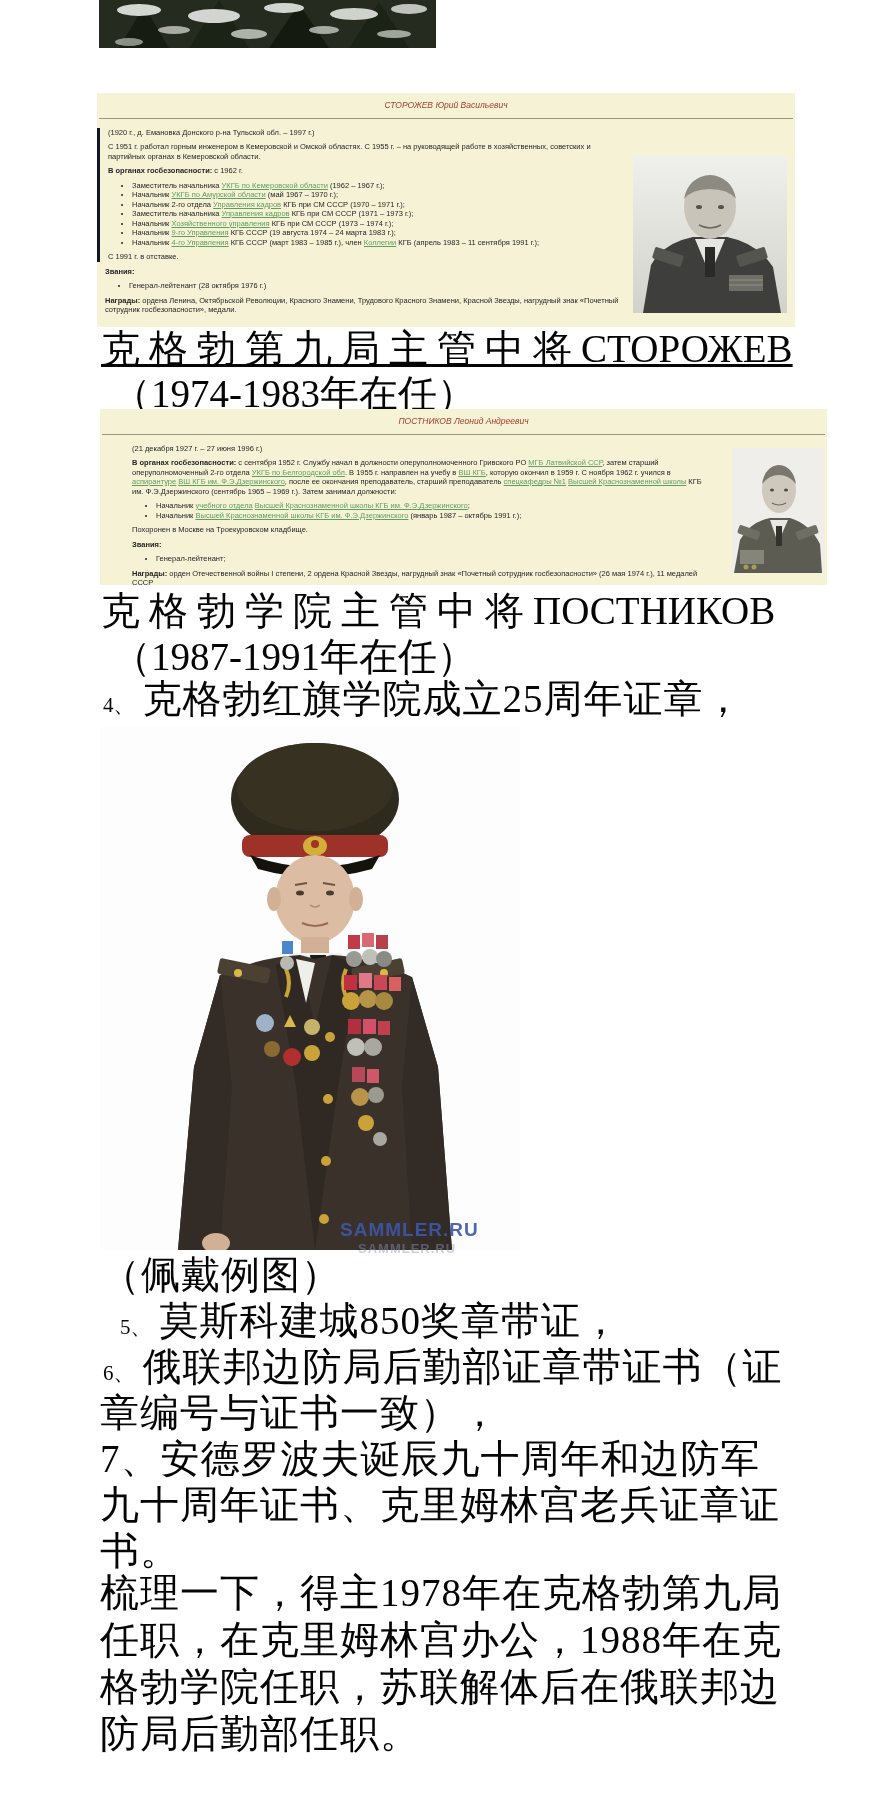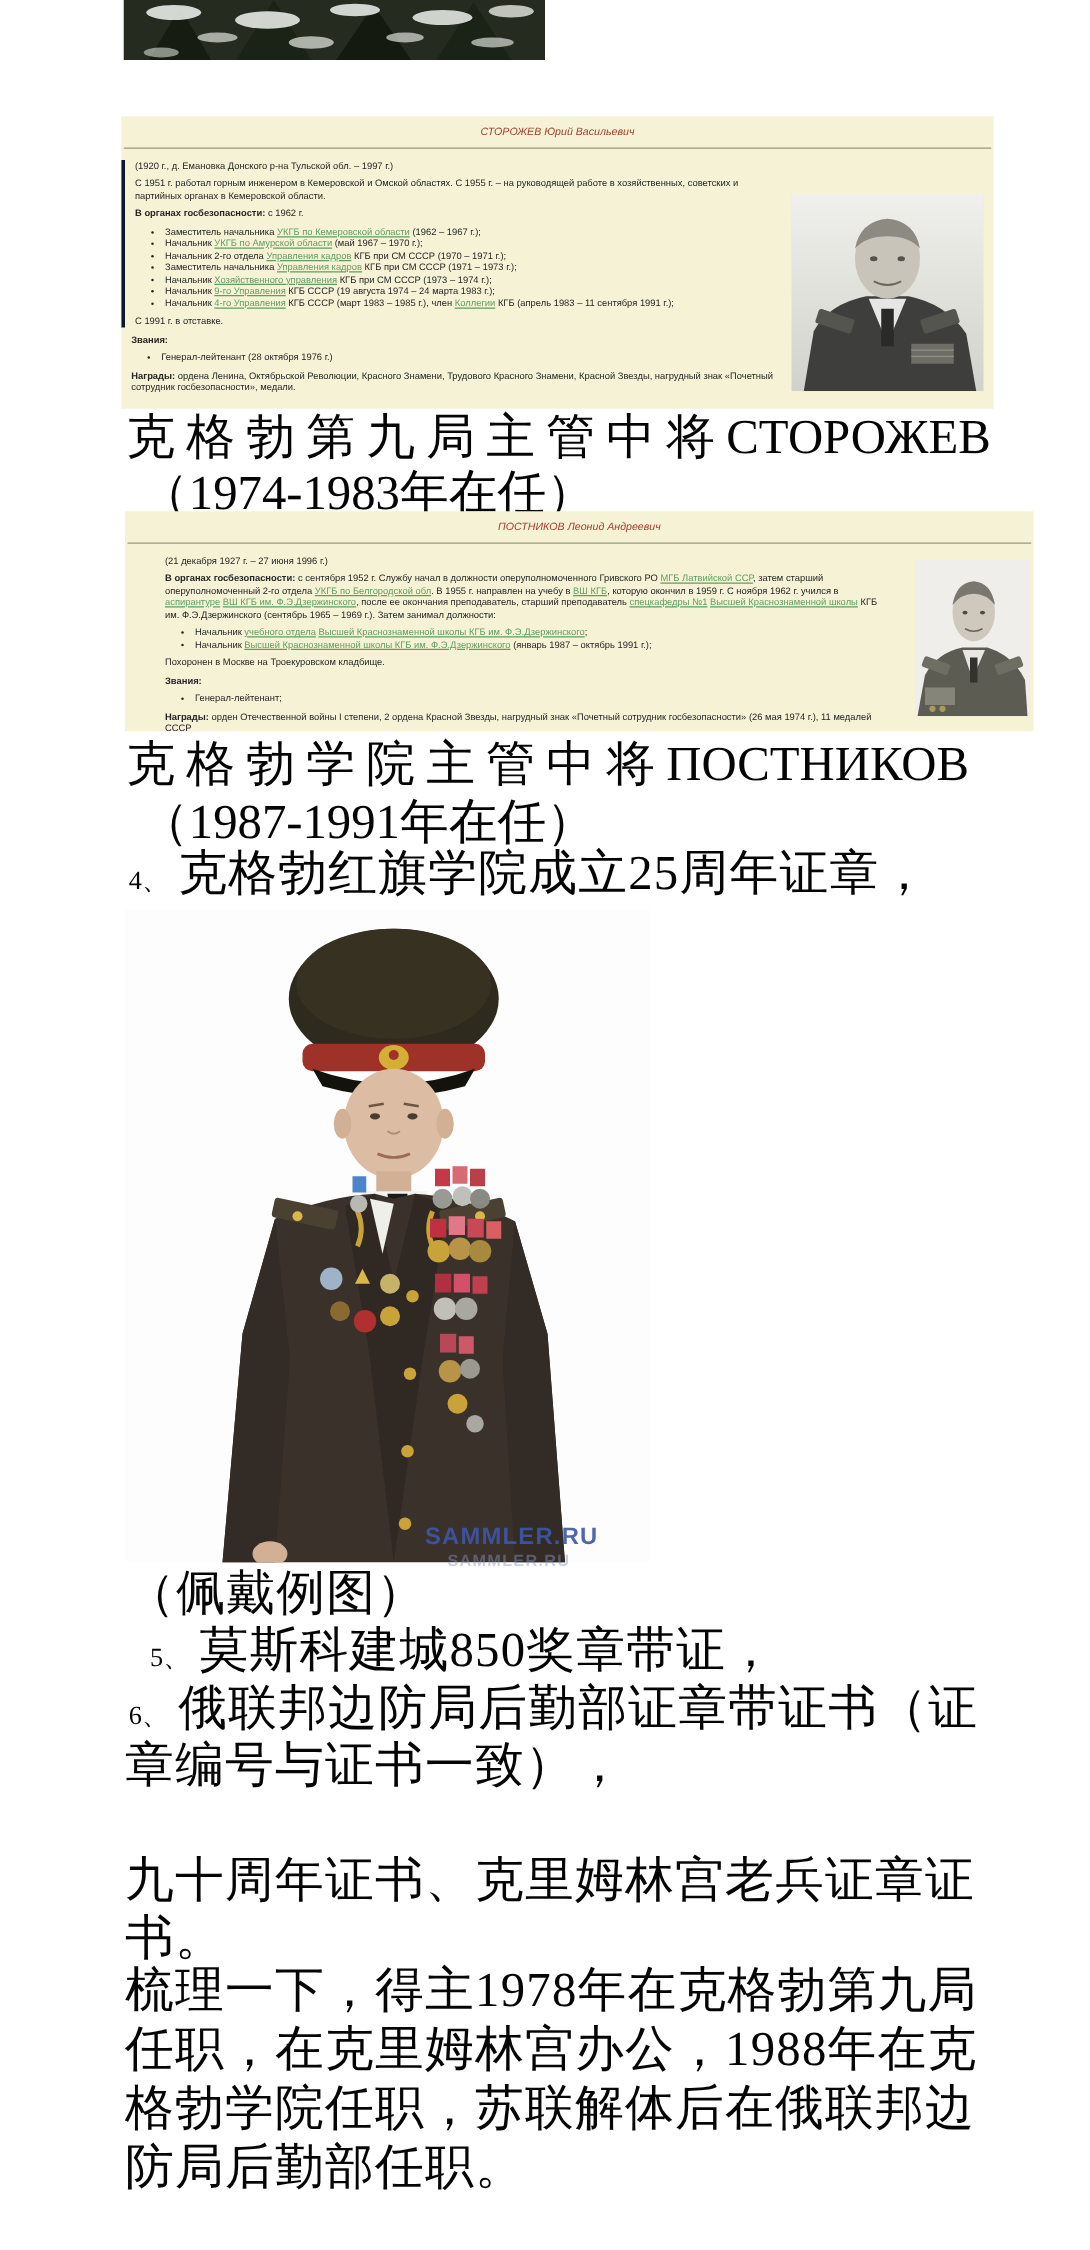--- a/index.html
+++ b/index.html
@@ -111,21 +111,21 @@
         <path d="M66 70 Q77 76 88 70" stroke="#6b665e" stroke-width="1.5" fill="none"></path>
         <rect x="20" y="96" width="30" height="12" rx="2" fill="#55554f" transform="rotate(18 35 102)"></rect>
         <rect x="104" y="96" width="30" height="12" rx="2" fill="#55554f" transform="rotate(-18 119 102)"></rect>
         <rect x="96" y="120" width="34" height="16" fill="#6e6e66"></rect>
         <line x1="96" y1="125" x2="130" y2="125" stroke="#8f8f85" stroke-width="1"></line>
         <line x1="96" y1="130" x2="130" y2="130" stroke="#8f8f85" stroke-width="1"></line>
       </svg>
     </div>
   </div>
 
-  <div class="abs cn cap" style="left:101px;top:322px;">
+  <div class="abs cn cap" style="left:101px;top:322px;text-decoration:underline;">
     <span class="sp">克格勃第九局主管中将</span><span class="ru">СТОРОЖЕВ</span>
   </div>
   <div class="abs cn cap" style="left:112px;top:367px;">（1974-1983年在任）</div>
 
   <div class="bio" style="left:100px;top:409px;width:727px;height:176px;">
     <div class="bio-title">ПОСТНИКОВ Леонид Андреевич</div>
     <hr class="rule">
     <div class="content" style="margin-right:108px;padding-left:32px;">
       <p>(21 декабря 1927 г. – 27 июня 1996 г.)</p>
       <p><span class="b">В органах госбезопасности:</span><span> с сентября 1952 г. Службу начал в должности оперуполномоченного Гривского РО </span><span class="lnk">МГБ Латвийской ССР</span><span>, затем старший оперуполномоченный 2-го отдела </span><span class="lnk">УКГБ по Белгородской обл</span><span>. В 1955 г. направлен на учебу в </span><span class="lnk">ВШ КГБ</span><span>, которую окончил в 1959 г. С ноября 1962 г. учился в </span><span class="lnk">аспирантуре</span><span> </span><span class="lnk">ВШ КГБ им. Ф.Э.Дзержинского</span><span>, после ее окончания преподаватель, старший преподаватель </span><span class="lnk">спецкафедры №1</span><span> </span><span class="lnk">Высшей Краснознаменной школы</span><span> КГБ им. Ф.Э.Дзержинского (сентябрь 1965 – 1969 г.). Затем занимал должности:</span></p>
@@ -259,20 +259,23 @@
 
   <div class="abs cn body-line" style="left:101px;top:1252px;">（佩戴例图）</div>
 
   <div class="abs cn body-line" style="left:120px;top:1298px;text-align:right;">
     <span class="smallnum">5、</span><span>莫斯科建城850奖章带证，</span>
   </div>
   <div class="abs cn body-line" style="left:103px;top:1344px;">
     <span class="smallnum">6、</span><span>俄联邦边防局后勤部证章带证书（证</span>
   </div>
   <div class="abs cn body-line" style="left:100px;top:1390px;">章编号与证书一致），</div>
+  <div class="abs cn body-line" style="left:100px;top:1436px;">
+    <span>7、</span><span>安德罗波夫诞辰九十周年和边防军</span>
+  </div>
   <div class="abs cn body-line" style="left:100px;top:1482px;">九十周年证书、克里姆林宫老兵证章证</div>
   <div class="abs cn body-line" style="left:100px;top:1528px;">书。</div>
 
   <div class="abs cn body-line" style="left:100px;top:1570px;">梳理一下，得主1978年在克格勃第九局</div>
   <div class="abs cn body-line" style="left:100px;top:1617px;">任职，在克里姆林宫办公，1988年在克</div>
   <div class="abs cn body-line" style="left:100px;top:1664px;">格勃学院任职，苏联解体后在俄联邦边</div>
   <div class="abs cn body-line" style="left:100px;top:1711px;">防局后勤部任职。</div>
 
 </div>
 

